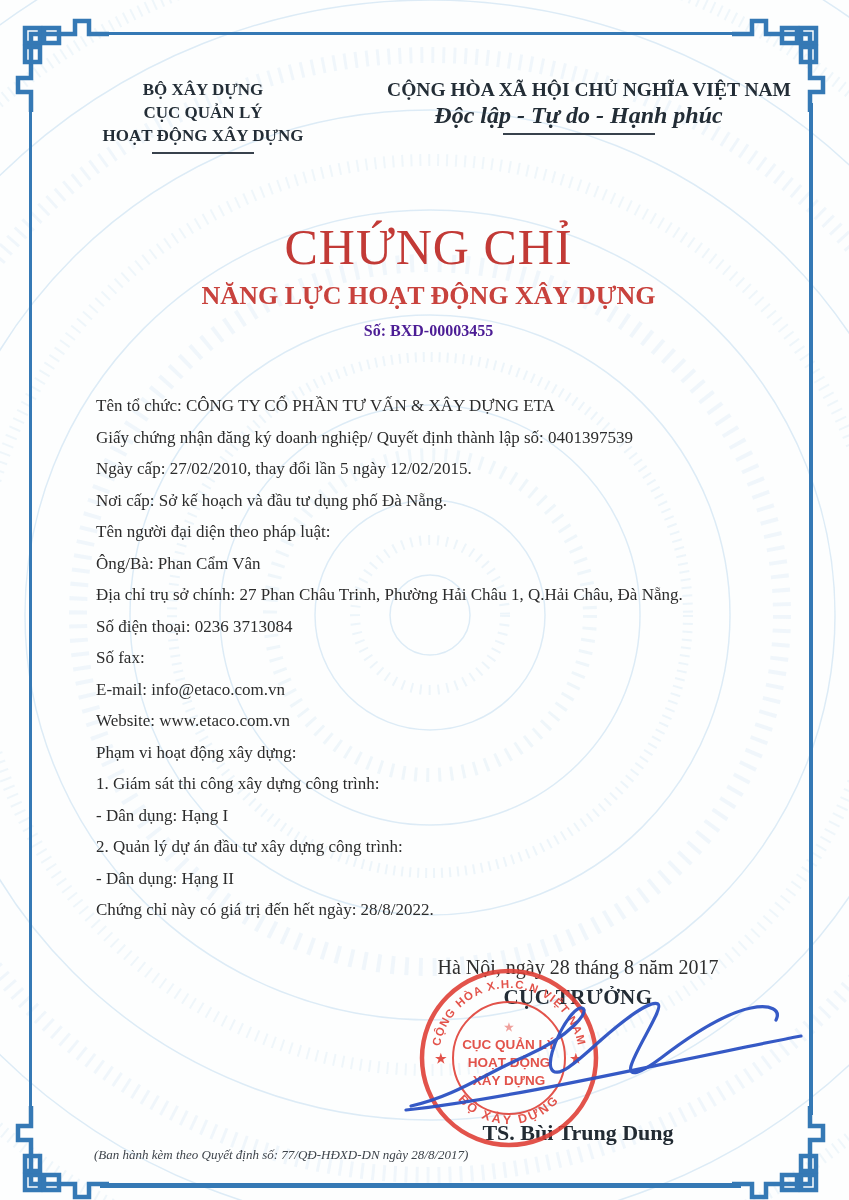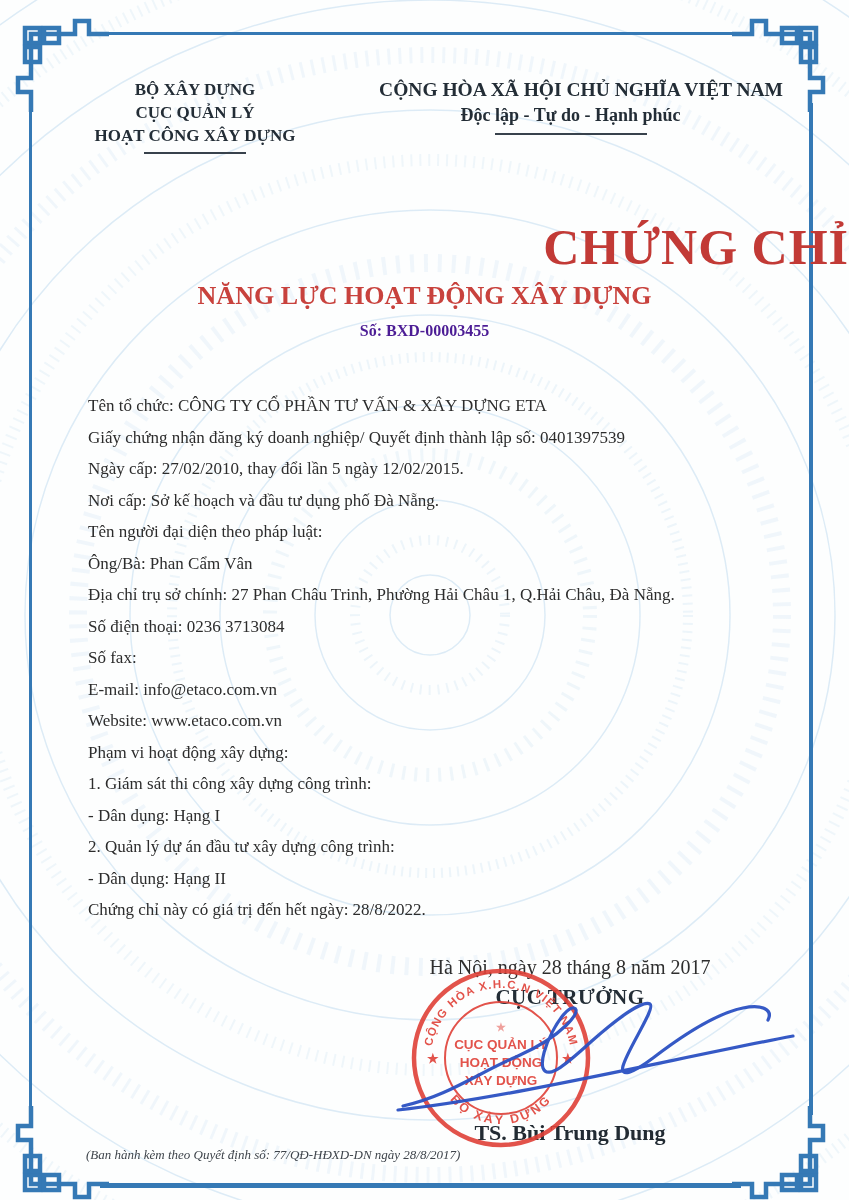--- a/index.html
+++ b/index.html
@@ -18,36 +18,36 @@
   .fl-top    { left:70px; right:70px; top:-1px;    height:3px; }
   .fl-bottom { left:70px; right:70px; bottom:-3px; height:5px; }
   .fl-left   { top:70px; bottom:70px; left:-1px;   width:3px; }
   .fl-right  { top:70px; bottom:70px; right:-2px;  width:4px; }
   .corner { position:absolute; width:100px; height:100px; }
   .c-tl { left:-21px;  top:-21px; }
   .c-tr { right:-21px; top:-21px;    transform:scaleX(-1); }
   .c-bl { left:-21px;  bottom:-21px; transform:scaleY(-1); }
   .c-br { right:-21px; bottom:-21px; transform:scale(-1,-1); }
 
-  .content { position:absolute; inset:0; z-index:2; }
+  .content { position:absolute; inset:0; z-index:2;margin-left:8px; }
 
   
   .hdr-left { position:absolute; left:86px; top:78px; width:218px; text-align:center;
               font-weight:bold; font-size:17px; line-height:23px; color:#232d36; }
   .hdr-right { position:absolute; left:358px; top:76px; width:425px; text-align:center;
                font-weight:bold; color:#232d36; }
   .hdr-right .l1 { font-size:19.5px; line-height:27px;text-align:right; }
-  .hdr-right .l2 { font-size:18px; line-height:25px; }
+  .hdr-right .l2 { font-size:24px; line-height:25px;font-style:italic; }
   .rule { height:2px; background:#38424c; margin:5px auto 0 auto; }
   .rule-l { width:102px; }
   .rule-r { width:152px; }
 
   
-  .title { position:absolute; left:0; top:218px; width:100%; text-align:right;
-           font-size:50px; font-weight:bold; letter-spacing:1px; color:#c23a36; }
+  .title { position:absolute; left:0; top:218px; width:100%; text-align:center;
+           font-size:50px; font-weight:normal; letter-spacing:1px; color:#c23a36; }
   .subtitle { position:absolute; left:0; top:281px; width:100%; text-align:center;
               font-size:26px; font-weight:bold; color:#c8423d; }
   .cert-no { position:absolute; left:0; top:322px; width:100%; text-align:center;
              font-size:16px; font-weight:bold; color:#4c1d95; }
 
   
   .body-block { position:absolute; left:88px; top:390px; width:695px;
                 font-size:17px; line-height:31.5px; color:#2c2c2c; }
   .line { position:relative; white-space:nowrap; }
   .rep-pos { position:absolute; left:397px; top:0; }
@@ -130,21 +130,21 @@
         <rect x="16" y="35" width="15" height="15"></rect>
       </g>
     </svg>
   </div>
 
   <div class="content">
 
     <div class="hdr-left">
       <div>BỘ XÂY DỰNG</div>
       <div>CỤC QUẢN LÝ</div>
-      <div>HOẠT CÔNG XÂY DỰNG</div>
+      <div>HOẠT ĐỘNG XÂY DỰNG</div>
       <div class="rule rule-l"></div>
     </div>
 
     <div class="hdr-right">
       <div class="l1">CỘNG HÒA XÃ HỘI CHỦ NGHĨA VIỆT NAM</div>
       <div class="l2">Độc lập - Tự do - Hạnh phúc</div>
       <div class="rule rule-r"></div>
     </div>
 
     <div class="title">CHỨNG CHỈ</div>

